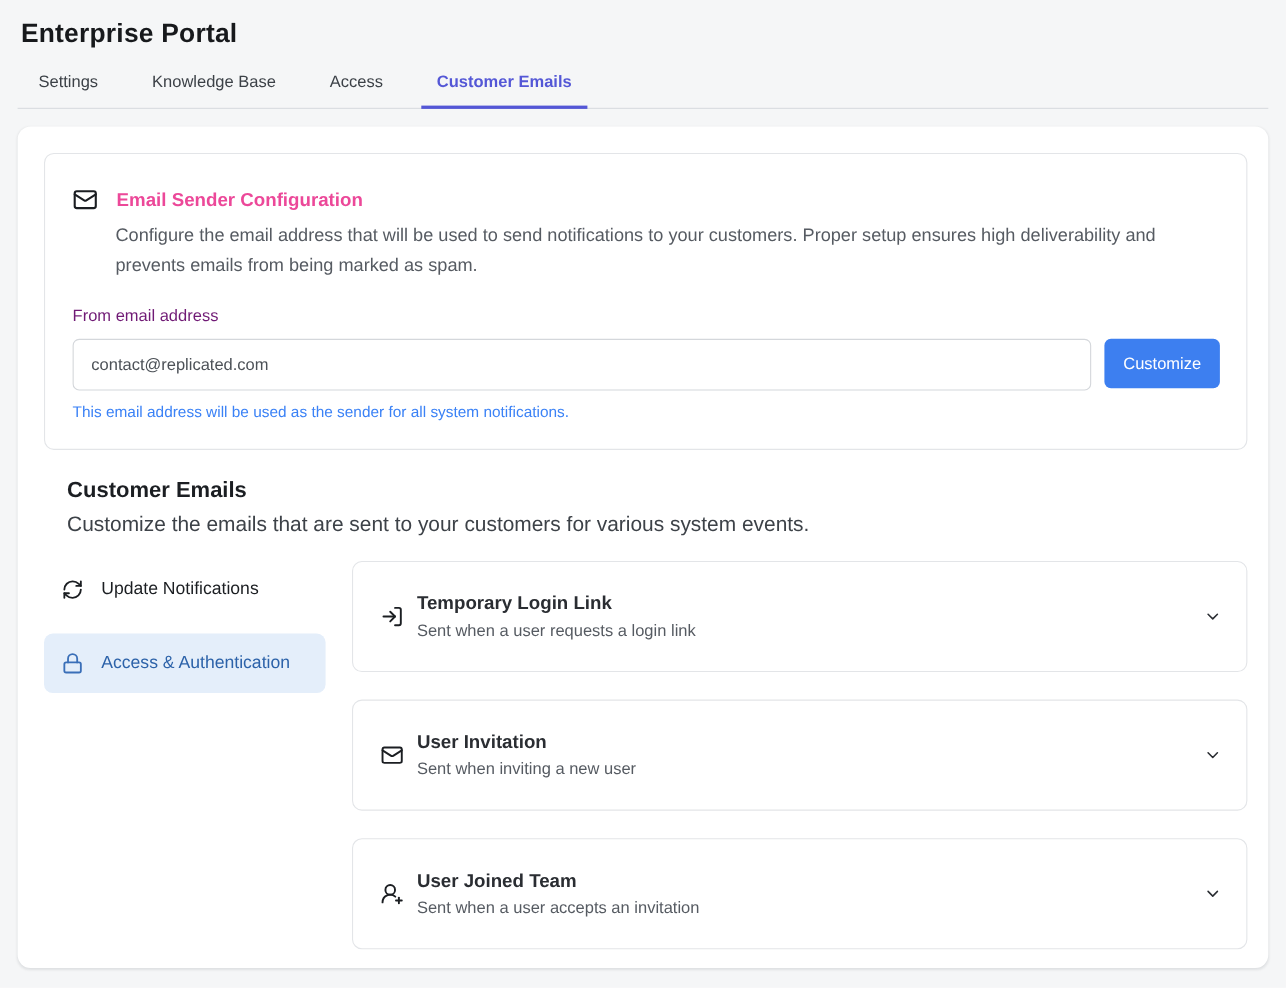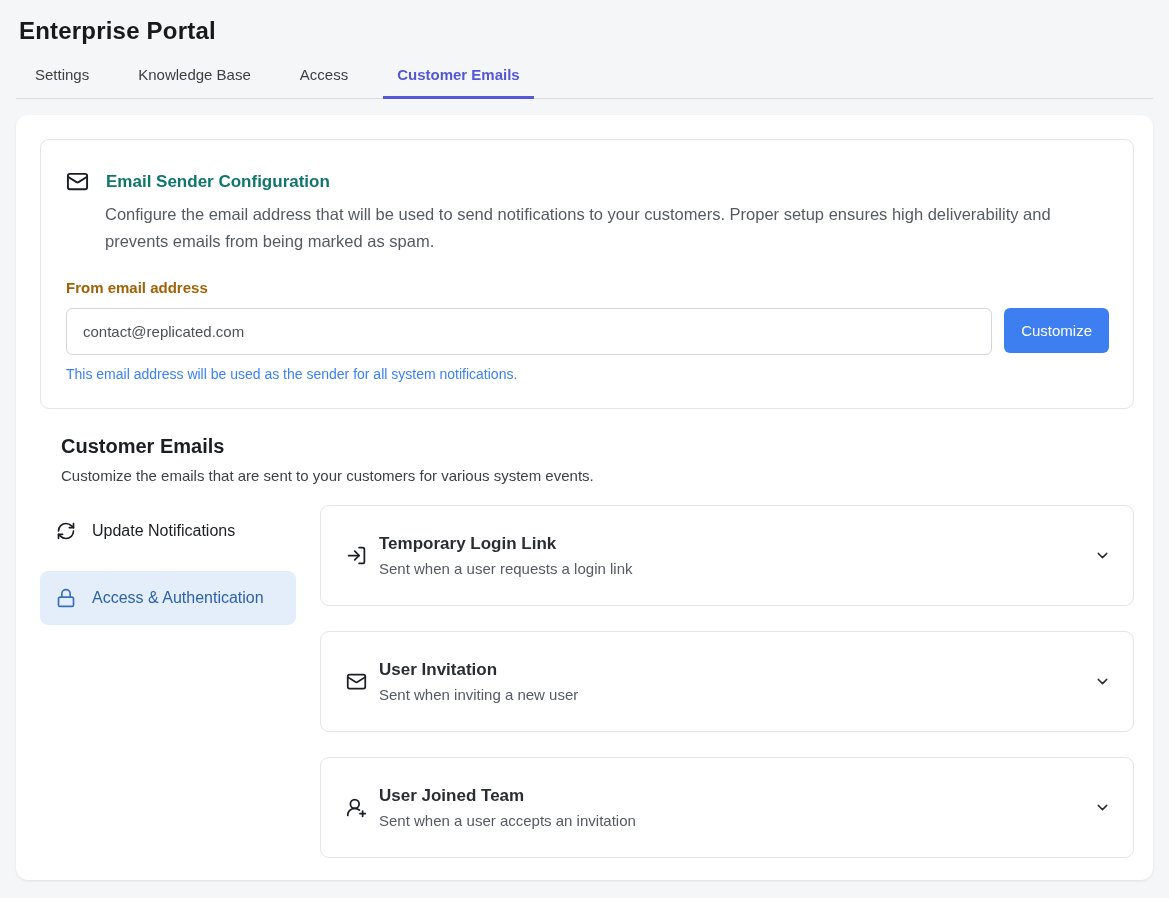--- a/index.html
+++ b/index.html
@@ -53,33 +53,33 @@
 
   
   .config-card {
     border: 1px solid #e3e5e8;
     border-radius: 9px;
     background: #fff;
     padding: 30px 24px 26px 25px;
   }
   .config-header { display: flex; align-items: center; gap: 17px; }
   .config-header .icon { color: #1b1e22; display: flex; }
-  .config-title { font-size: 17px; font-weight: 700; color: #0f766e; }
+  .config-title { font-size: 17px; font-weight: 700; color: #ec4899; }
   .config-desc {
     margin: 8px 0 0 39px;
     font-size: 16.5px;
     line-height: 27px;
     color: #565b62;
     max-width: 985px;
   }
   .from-label {
     margin-top: 24px;
     font-size: 15px;
-    font-weight: 700;
-    color: #a16207;
+    font-weight: 400;
+    color: #701a75;
   }
   .email-row { display: flex; align-items: flex-start; gap: 12px; margin-top: 12px; }
   .email-input {
     flex: 1;
     height: 47px;
     border: 1px solid #d4d7db;
     border-radius: 6px;
     padding: 0 16px;
     font-size: 15px;
     color: #4c5157;
@@ -96,21 +96,21 @@
     border-radius: 6px;
     font-size: 15px;
     font-family: "Liberation Sans", sans-serif;
     cursor: pointer;
   }
   .helper-text { margin-top: 11px; font-size: 14px; color: #3b82f6; }
 
   
   .section-head { margin: 26px 0 0 21px; }
   .section-title { font-size: 20px; font-weight: 700; color: #1b1e22; }
-  .section-subtitle { margin-top: 9px; font-size: 15px; color: #3d4248; }
+  .section-subtitle { margin-top: 9px; font-size: 19px; color: #3d4248; }
 
   .emails-layout { display: flex; gap: 24px; margin-top: 21px; }
 
   .email-sidebar { width: 256px; flex-shrink: 0; }
   .sidebar-item {
     display: flex;
     align-items: center;
     gap: 16px;
     padding: 14px 16px;
     border-radius: 8px;

